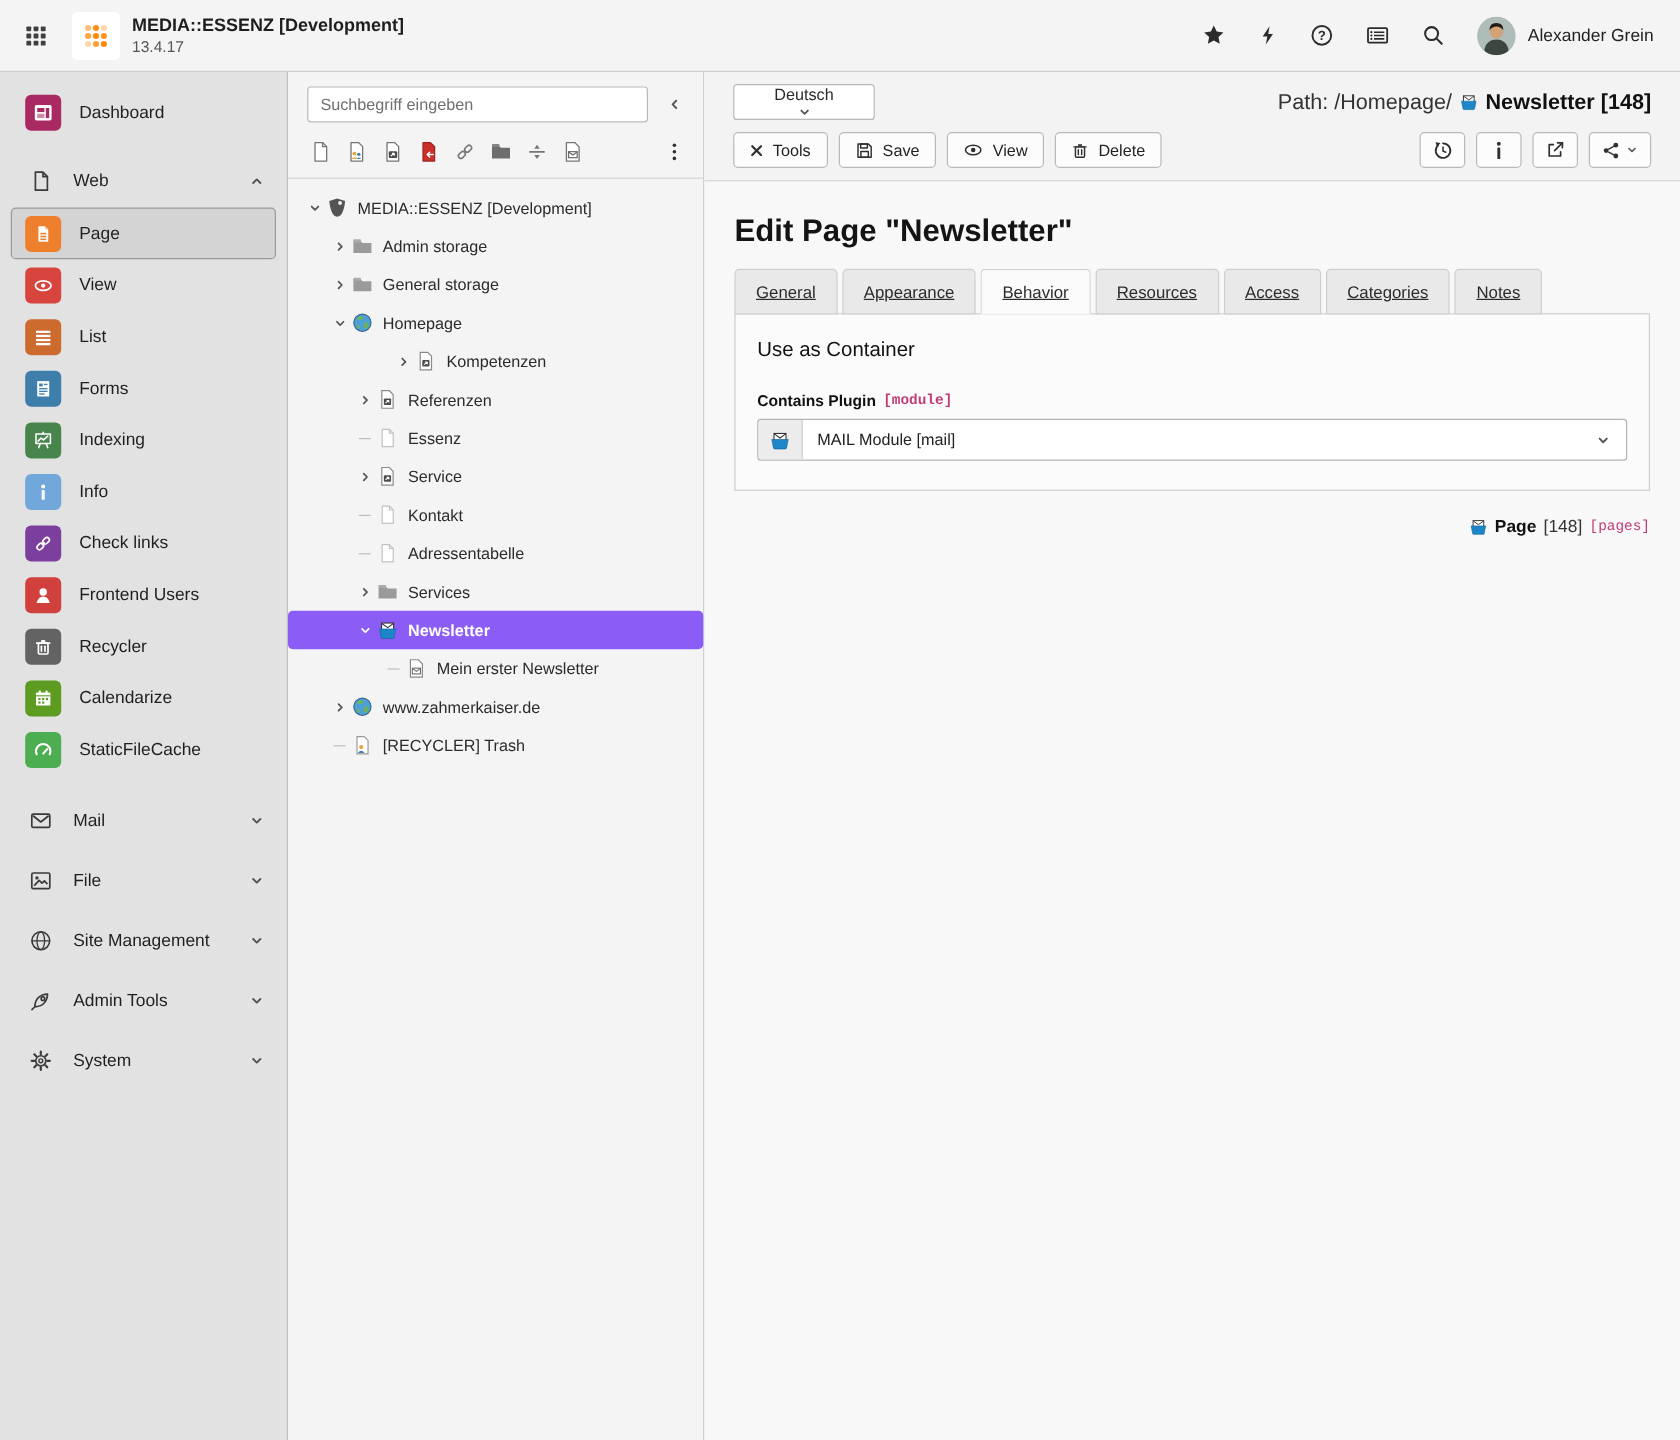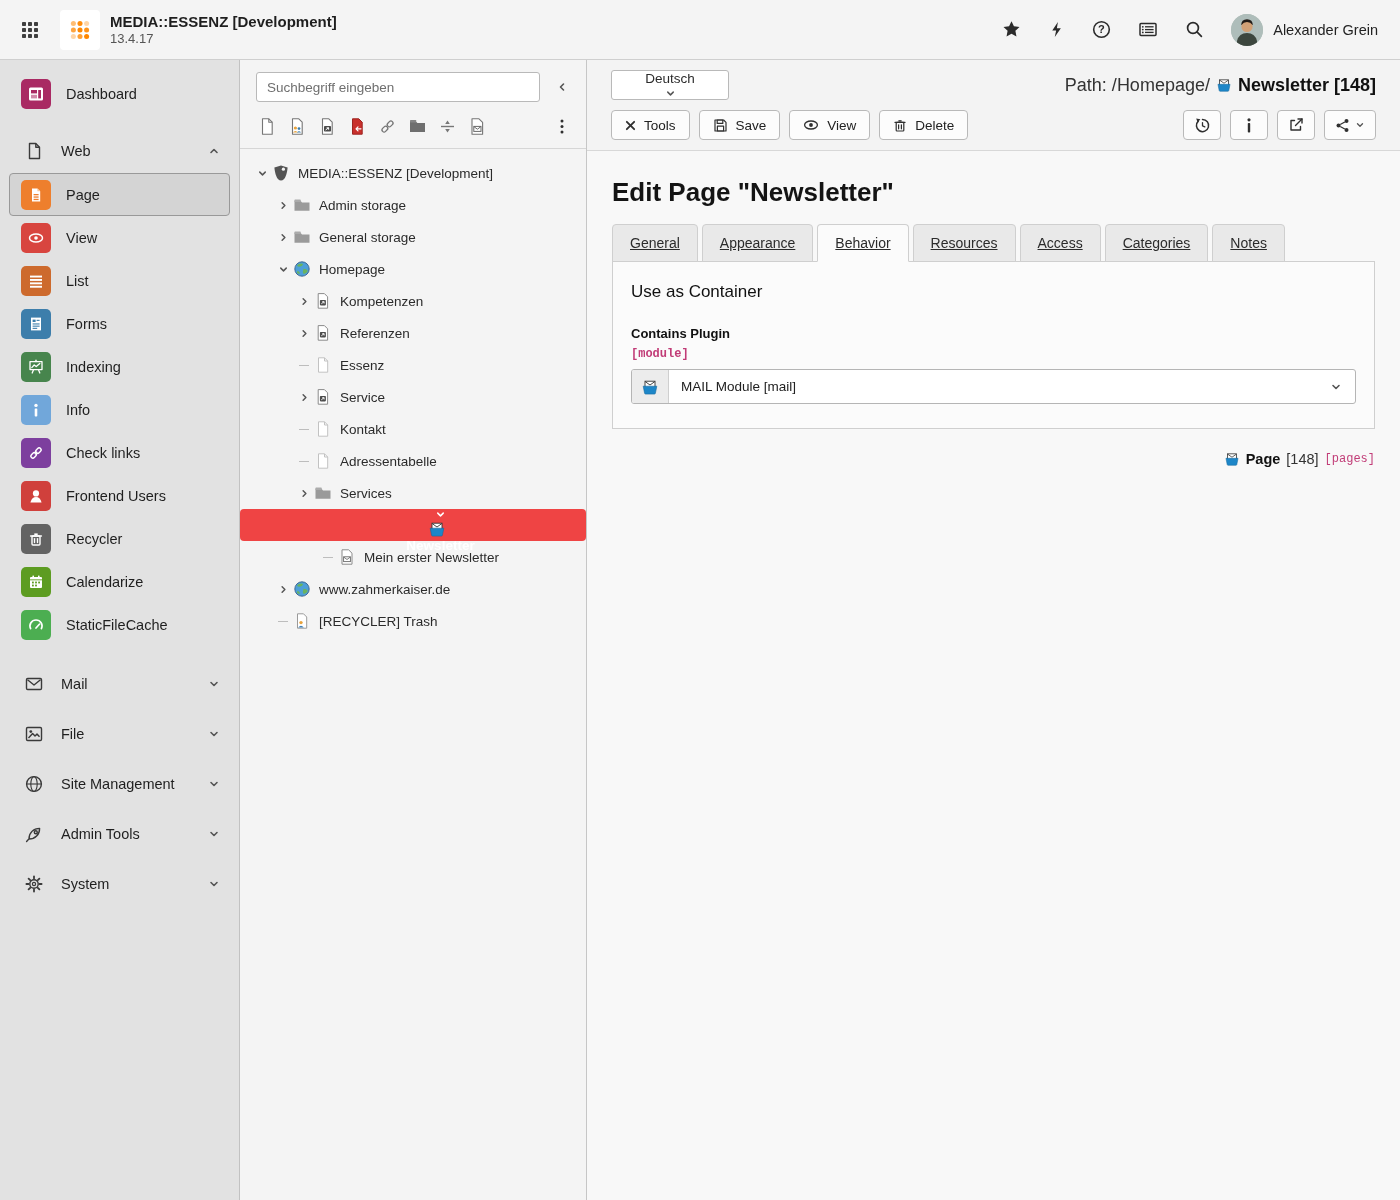--- a/index.html
+++ b/index.html
@@ -48,21 +48,21 @@
   .pt-search::placeholder { color: #6f6f6f; }
   .pt-collapse { width: 24px; height: 24px; background: none; border: none; display: flex; align-items: center; justify-content: center; cursor: pointer; }
   .pt-toolrow { display: flex; align-items: center; gap: 6px; padding: 6px 12px 10px 15px; border-bottom: 1px solid #d6d6d6; }
   .pt-tool { width: 24px; height: 24px; display: flex; align-items: center; justify-content: center; background: none; border: none; cursor: grab; }
   .pt-kebab { margin-left: auto; cursor: pointer; }
   .tree { padding-top: 8px; font-size: 13.5px; }
   .tnode { display: flex; align-items: center; height: 32px; cursor: pointer; color: #2b2b2b; }
   .tnode .tw { width: 20px; flex: none; display: flex; align-items: center; justify-content: center; }
   .tnode .ti { width: 25px; flex: none; display: flex; align-items: center; }
   .tnode .tl { margin-left: 1px; white-space: nowrap; }
-  .tnode.selected { background: #ef4444; border-radius: 4px; color: #fff; font-weight: 700; flex-direction: column; }
+  .tnode.selected { background: #8b5cf6; border-radius: 4px; color: #fff; font-weight: 700; }
   .tnode.selected .chev { stroke: #fff; }
   .dash { width: 10px; height: 1px; background: #bdbdbd; }
 
   
   .content { flex: 1; background: #f8f8f8; display: flex; flex-direction: column; }
   .docheader { background: #f3f3f3; border-bottom: 1px solid #d8d8d8; padding: 10px 24px; }
   .dh-row1 { display: flex; align-items: center; justify-content: space-between; margin-bottom: 10px; }
   .lang-select { display: flex; align-items: center; justify-content: space-between; width: 118px; height: 30px; background: #fff; border: 1px solid #b9b9b9; border-radius: 3px; padding: 0 11px; font-size: 13.5px; cursor: pointer; flex-direction: column; }
   .path { display: flex; align-items: center; gap: 6px; font-size: 18px; color: #333; }
   .path b { font-weight: 700; color: #111; }
@@ -72,21 +72,21 @@
   .icon-btn { width: 38px; height: 30px; display: flex; align-items: center; justify-content: center; background: #fcfcfc; border: 1px solid #b9b9b9; border-radius: 4px; margin-left: 9px; cursor: pointer; }
   .icon-btn.wide { width: 52px; gap: 5px; }
 
   .module-body { padding: 16px 25px; }
   .page-title { font-size: 26px; font-weight: 600; color: #141414; margin: 10px 0 16px; }
   .tabs { display: flex; gap: 4px; margin-bottom: -1px; position: relative; z-index: 2; text-decoration: underline; }
   .tab { height: 38px; padding: 0 17px; display: flex; align-items: center; font-size: 14px; color: #2b2b2b; background: #e9e9e9; border: 1px solid #cfcfcf; border-radius: 4px 4px 0 0; cursor: pointer; font-family: inherit; }
   .tab.active { background: #fbfbfb; border-bottom-color: #fbfbfb; }
   .panel { border: 1px solid #cfcfcf; background: #fbfbfb; padding: 20px 18px 24px; position: relative; z-index: 1; }
   .panel-heading { font-size: 17px; font-weight: 400; color: #111; margin-bottom: 24px; }
-  .field-label { font-size: 13px; font-weight: 700; color: #111; display: flex; align-items: flex-start; gap: 6px; flex-direction: column; }
+  .field-label { font-size: 13px; font-weight: 700; color: #111; display: flex; align-items: flex-end; gap: 6px; }
   .tce { font-family: "Liberation Mono", "DejaVu Sans Mono", monospace; font-size: 12px; color: #c13c77; }
   .select-group { display: flex; align-items: center; margin-top: 8px; height: 35px; border: 1px solid #b5b5b5; border-radius: 3px; background: #fff; overflow: hidden; cursor: pointer; }
   .select-addon { width: 37px; height: 100%; background: #ececec; border-right: 1px solid #cfcfcf; display: flex; align-items: center; justify-content: center; flex: none; }
   .select-value { flex: 1; padding: 0 12px; font-size: 13.5px; color: #222; }
   .select-caret { padding: 0 13px; }
   .record-footer { display: flex; align-items: center; justify-content: flex-end; gap: 6px; margin-top: 22px; font-size: 14.5px; color: #333; }
   .record-footer b { font-weight: 700; color: #111; }
 </style>
 </head>
 <body>
@@ -577,21 +577,21 @@
             <svg width="18" height="18" viewBox="0 0 18 18">
               <circle cx="9" cy="9" r="7.2" fill="#4d9fd8" stroke="#35618c" stroke-width="0.9"></circle>
               <path d="M4,5.2 q3,-2.6 6.2,-1.1 q-1,2.7 -3.6,2.7 q-2,0 -2.6,-1.6 z" fill="#69b35e"></path>
               <path d="M10.6,8.8 q3.2,0 4.2,2.1 q-1.5,3.1 -4.2,3.1 q-1.5,-2.2 0,-5.2 z" fill="#69b35e"></path>
               <path d="M4.4,10.8 q2.1,0.5 2.6,2.6 q-1.6,1 -3,-0.4 z" fill="#69b35e"></path>
             </svg>
           </span>
         <span class="tl">Homepage</span>
       </div>
 
-      <div class="tnode" style="padding-left:54px">
+      <div class="tnode" style="padding-left:86px">
         <span class="tw">
             <svg class="chev chev-right" width="11" height="11" viewBox="0 0 12 12">
               <polyline points="3,4.5 6,7.5 9,4.5"></polyline>
             </svg>
           </span>
         <span class="ti">
             <svg width="18" height="18" viewBox="0 0 18 18">
               <path d="M4.2,1.6 h6.2 l3.2,3.2 v11.4 h-9.4 z" fill="#fff" stroke="#8a8a8a" stroke-width="1"></path>
               <rect x="5.9" y="8" width="6" height="5.4" rx="0.8" fill="#4c4c4c"></rect>
               <path d="M7.3,11.8 l2.8,-2.1 m0,0 l-1.9,0 m1.9,0 l0,1.8" stroke="#fff" stroke-width="0.9" fill="none"></path>

